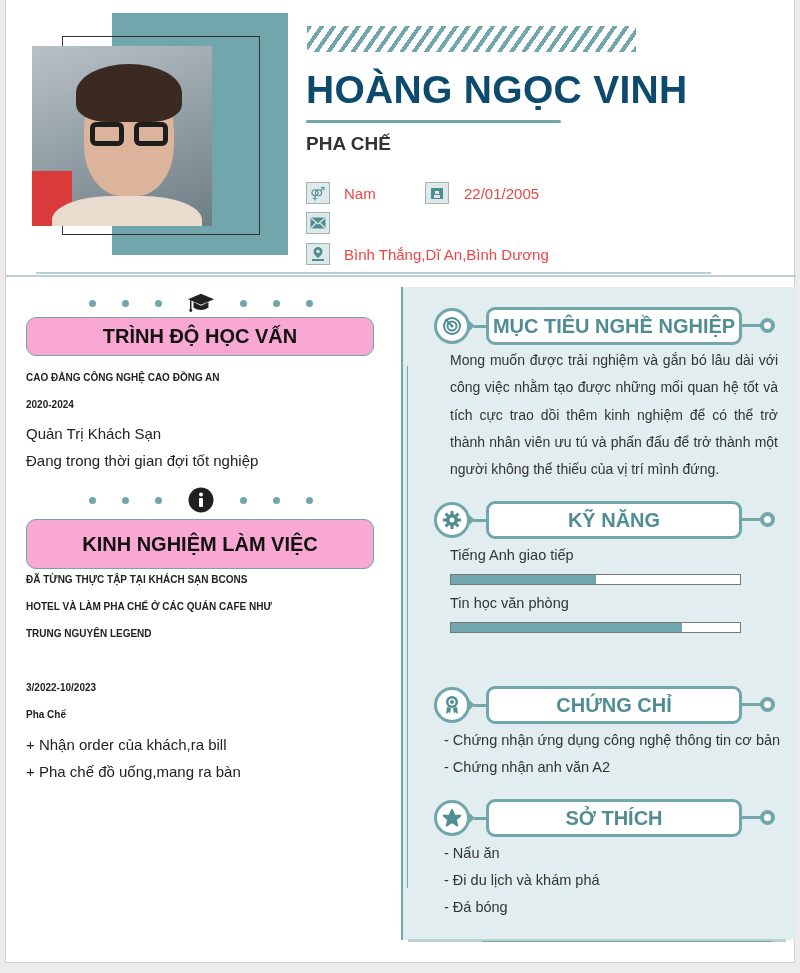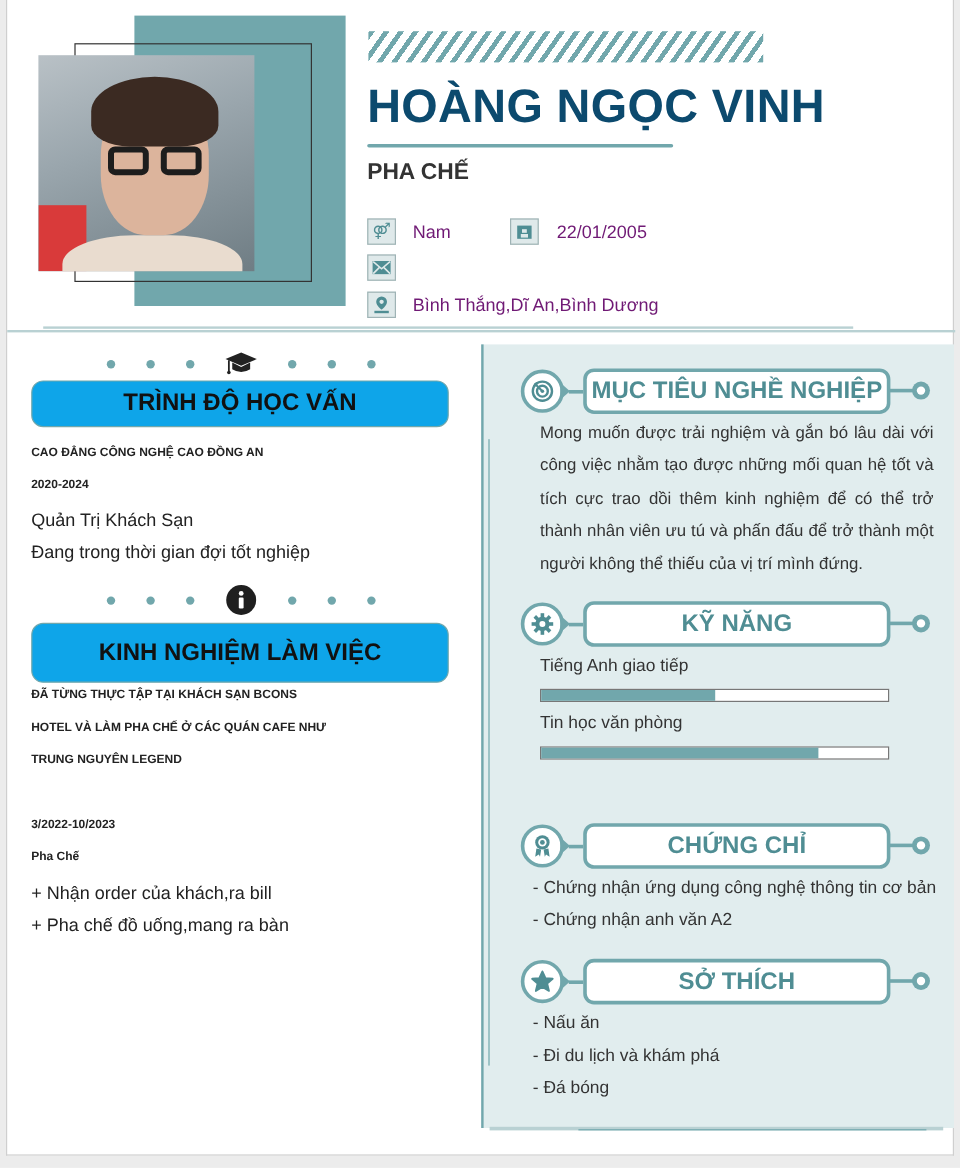--- a/index.html
+++ b/index.html
@@ -19,30 +19,30 @@
   .photo .shirt { position:absolute; left:20px; top:150px; width:150px; height:60px; border-radius:40% 40% 0 0; background:#e9dccf; }
   .photo .red { position:absolute; left:0; top:125px; width:40px; height:55px; background:#d93a3a; }
 
   .stripes { left: 301px; top: 26px; width: 329px; height: 26px;
     background: repeating-linear-gradient(-55deg, #71a7ac 0 4px, transparent 4px 10px); }
   .name { left: 300px; top: 68px; font-size: 39px; font-weight: 700; color: #0c4a6e; letter-spacing: 0.3px; white-space: nowrap; }
   .name-line { left: 300px; top: 120px; width: 255px; height: 3px; background: #71a7ac; border-radius: 2px; }
   .job { left: 300px; top: 133px; font-size: 19px; font-weight: 700; color: #333; }
 
   .info-icon { width: 24px; height: 22px; border: 1px solid #9fb3b5; background: #dfe9ea; display:flex; align-items:center; justify-content:center; color:#4f8d93; font-size:13px; }
-  .info-text { font-size: 15px; color: #701a75; white-space: nowrap; }
+  .info-text { font-size: 15px; color: #ef4444; white-space: nowrap; }
 
   .hdr-line1 { left: 0; top: 275px; width: 790px; height: 2px; background: #b9d1d3; }
   .hdr-line2 { left: 30px; top: 272px; width: 675px; height: 2px; background: #b9d1d3; }
 
   
   .dots { display:flex; align-items:center; justify-content:center; gap: 0; }
   .dot { width: 7px; height: 7px; border-radius: 50%; background: #71a7ac; margin: 0 13px; }
   .sec-icon-left { width: 28px; height: 26px; margin: 0 12px; display:flex; align-items:center; justify-content:center; }
-  .box-title { border: 1px solid #71a7ac; border-radius: 10px; background: #0ea5e9; display:flex; align-items:center; justify-content:center; font-size: 20px; font-weight: 700; color: #111; }
+  .box-title { border: 1px solid #71a7ac; border-radius: 10px; background: #f9a8d4; display:flex; align-items:center; justify-content:center; font-size: 20px; font-weight: 700; color: #111; }
   .ltext { font-size: 15px; color: #222; white-space: nowrap; }
   .ltext.b { font-weight: 700; font-size: 10px; }
 
   
   .rpanel { left: 395px; top: 287px; width: 394px; height: 653px; background: #e1edee; border-left: 2px solid #71a7ac; }
   .rpanel-inner-line { left: 401px; top: 366px; width: 1px; height: 522px; background: #71a7ac; }
   .rbottom1 { left: 402px; top: 939px; width: 378px; height: 3px; background: #b9d1d3; }
   .rbottom2 { left: 476px; top: 941px; width: 290px; height: 1px; background: #71a7ac; }
 
   .rsec { position: absolute; left: 428px; width: 345px; height: 38px; }

